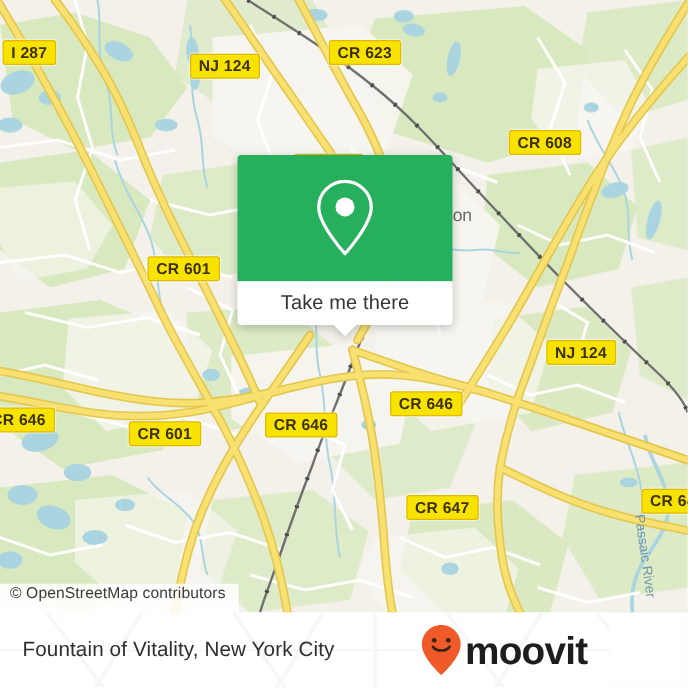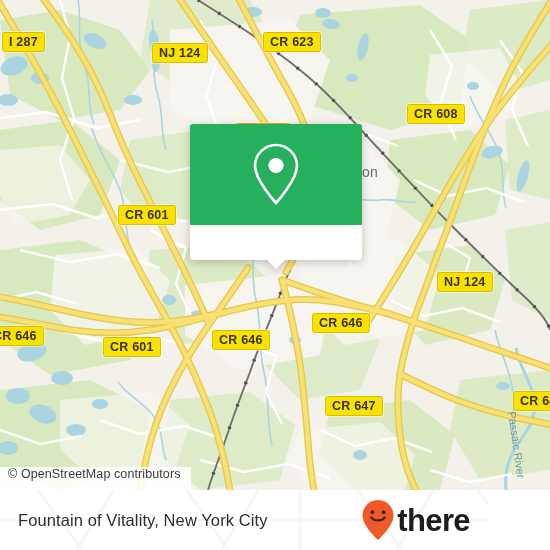--- a/index.html
+++ b/index.html
@@ -322,20 +322,21 @@
     </div>
 
     <div class="callout">
       <div class="callout-top" style="background: rgb(38, 176, 94);">
         <svg width="54" height="68" viewBox="0 0 54 68">
           <path d="M27 4 C15.5 4 6 13.3 6 24.8 C6 39 27 62 27 62 C27 62 48 39 48 24.8 C48 13.3 38.5 4 27 4 Z" fill="none" stroke="#ffffff" stroke-width="2.6" stroke-linejoin="round"></path>
           <circle cx="27" cy="24.5" r="7.6" fill="#ffffff"></circle>
         </svg>
       </div>
       <div class="callout-bottom">
+        <span class="callout-label">Take me there</span>
         <span class="callout-tail"></span>
       </div>
     </div>
   </div>
 
   <div class="footer">
     <svg class="footer-bg" width="550" height="60" viewBox="0 0 550 60">
       <g stroke="#efefef" stroke-width="3" fill="none">
         <path d="M30,-10 L90,70"></path>
         <path d="M120,-10 L70,70"></path>
@@ -351,16 +352,16 @@
 
     <div class="footer-title">Fountain of Vitality, New York City</div>
 
     <div class="brand">
       <svg width="34" height="42" viewBox="0 0 34 42">
         <path d="M17 1 C8.4 1 1.5 7.9 1.5 16.5 C1.5 27.4 17 41 17 41 C17 41 32.5 27.4 32.5 16.5 C32.5 7.9 25.6 1 17 1 Z" fill="#f05a28"></path>
         <circle cx="11.4" cy="13.2" r="1.9" fill="#3a2418"></circle>
         <circle cx="22.6" cy="13.2" r="1.9" fill="#3a2418"></circle>
         <path d="M10.4 18.4 C12.6 22.4 21.4 22.4 23.6 18.4" fill="none" stroke="#3a2418" stroke-width="2.1" stroke-linecap="round"></path>
       </svg>
-      <span class="brand-word">there</span>
+      <span class="brand-word">moovit</span>
     </div>
   </div>
 </div>
 
 </body></html>

